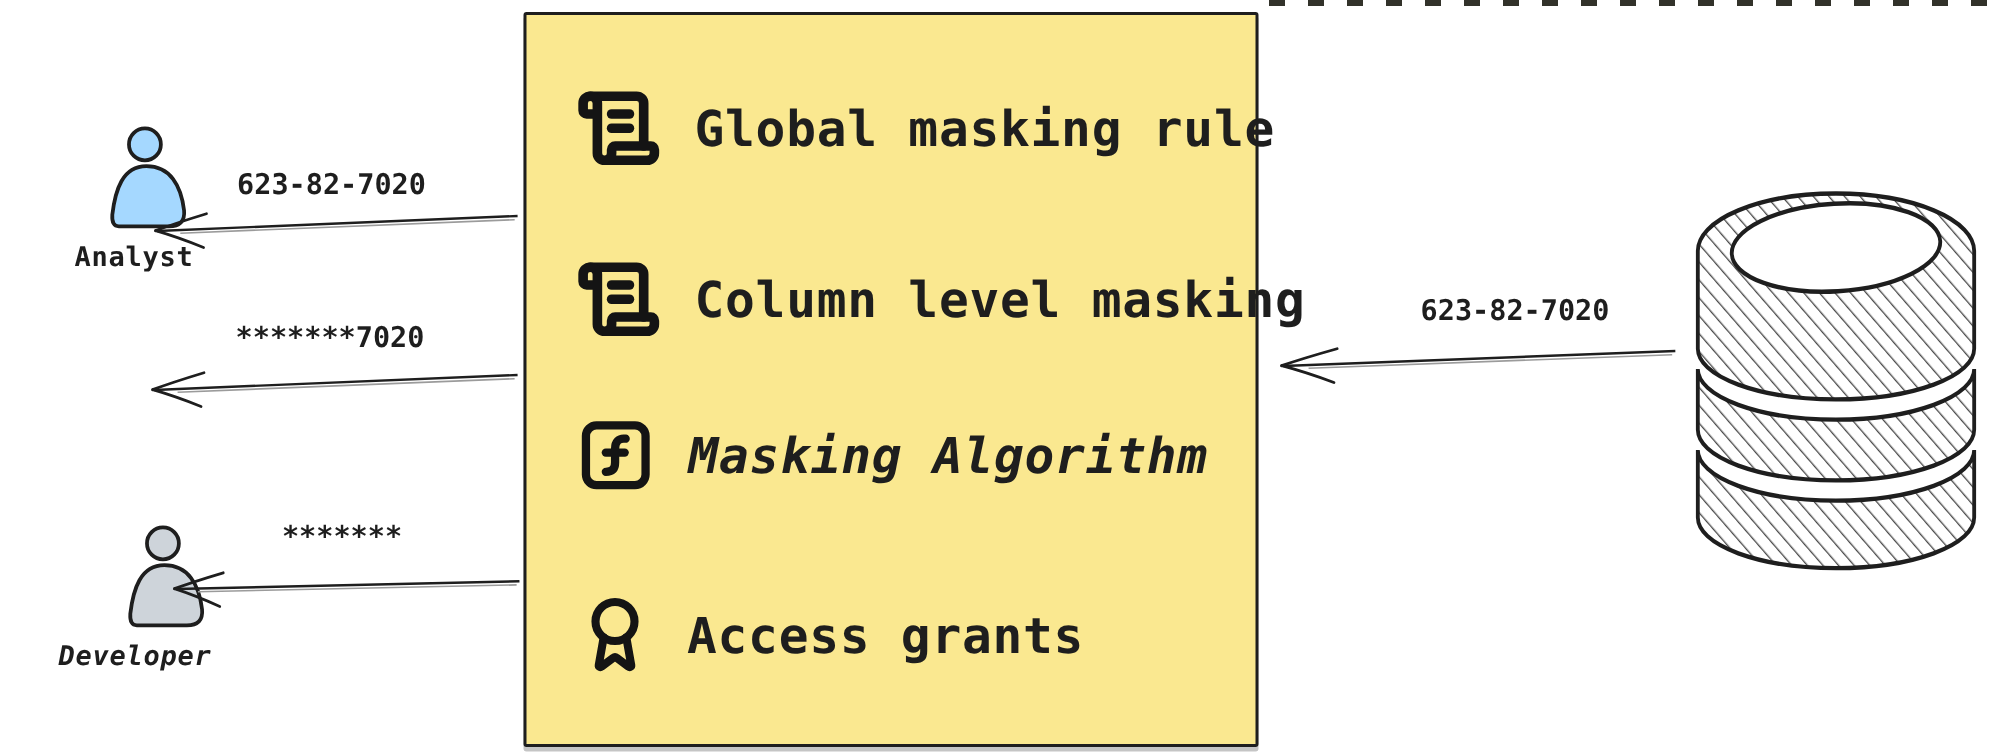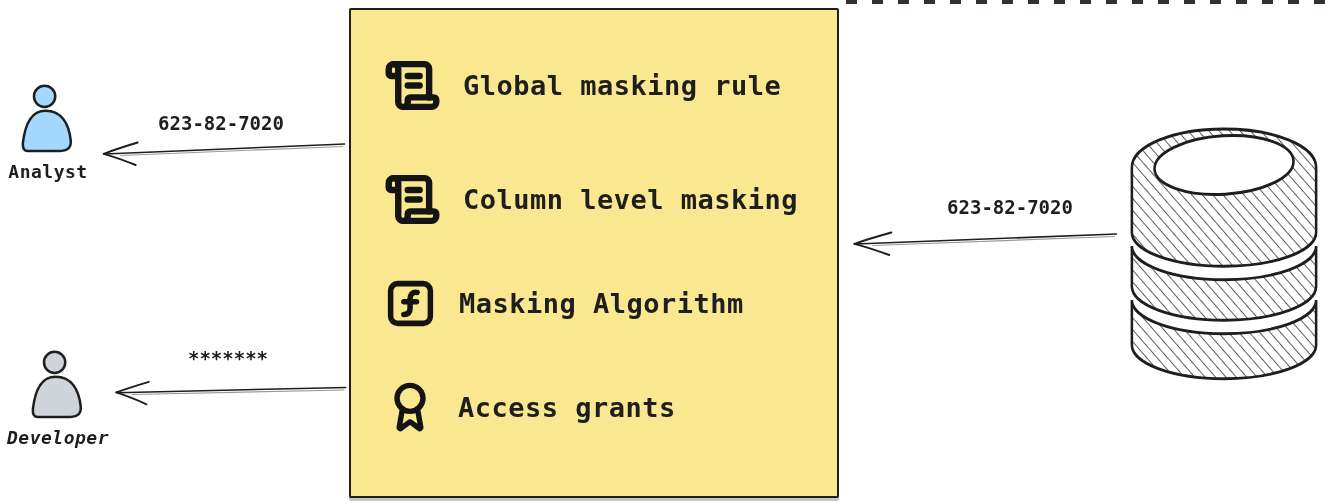--- a/index.html
+++ b/index.html
@@ -6,21 +6,21 @@
   .canvas{
     position:relative;width:1340px;height:504px;background:#ffffff;
     overflow:hidden;font-family:"DejaVu Sans Mono", monospace;color:#1e1e1e;
   }
   
   .dashed-top{
     position:absolute;left:846px;top:0;width:494px;height:4px;
     background:repeating-linear-gradient(90deg,#32322a 0 11px,transparent 11px 26px);
   }
   
-  .persona{position:absolute;display:flex;flex-direction:column;align-items:center;}
+  .persona{position:absolute;display:flex;flex-direction:column;align-items:flex-end;padding-left:33px;}
   .persona-analyst{left:0;top:84px;width:96px;}
   .persona-support{left:4px;top:222px;width:98px;}
   .persona-developer{left:8px;top:350px;width:100px;font-style:italic;}
   .persona svg{width:58px;height:70px;}
   .persona .fill-analyst{fill:#a5d8ff;}
   .persona .fill-support{fill:#ffe394;}
   .persona .fill-developer{fill:#ced4da;}
   .persona-name{margin-top:7px;font-size:18px;font-weight:700;letter-spacing:0.5px;}
   
   .flow{position:absolute;display:flex;flex-direction:column;}
@@ -39,27 +39,27 @@
   .arrow .hd{stroke:#1e1e1e;stroke-width:1.9;fill:none;stroke-linecap:round;}
   
   .masking-box{
     position:absolute;left:349px;top:8px;width:486px;height:486px;
     background:#fae890;border:2.5px solid #1e1e1e;border-radius:2px;
     box-shadow:0 3px 0 rgba(140,140,140,0.5);
   }
   .box-row{position:absolute;left:33px;right:12px;display:flex;align-items:center;gap:22px;}
   .box-row-1{top:44px;height:62px;}
   .box-row-2{top:158px;height:62px;}
-  .box-row-3{top:262px;height:62px;}
-  .box-row-4{top:364px;height:66px;}
+  .box-row-3{top:262px;height:62px;font-style:italic;}
+  .box-row-4{top:380px;height:66px;}
   .box-icon{flex:0 0 auto;stroke:#141414;fill:none;stroke-linecap:round;stroke-linejoin:round;}
   .icon-scroll{width:57px;height:57px;}
   .icon-fn{width:53px;height:53px;}
   .icon-award{width:52px;height:64px;}
-  .box-label{font-size:27px;font-weight:600;letter-spacing:0.5px;white-space:nowrap;}
+  .box-label{font-size:33px;font-weight:600;letter-spacing:0.5px;white-space:nowrap;}
   
   .database{position:absolute;left:1126px;top:120px;}
   .db-stroke{stroke:#1e1e1e;stroke-width:2.6;}
 </style>
 </head>
 <body>
 
 <div class="canvas">
 
   <div class="dashed-top"></div>
@@ -84,20 +84,29 @@
   <div class="flow flow-1">
     <div class="flow-value">623-82-7020</div>
     <svg class="arrow" viewBox="0 0 260 30" preserveAspectRatio="none">
       <path class="ln" d="M258 6 C 190 9, 110 12, 10 16"></path>
       <path class="ln2" d="M256 8.5 C 190 11, 115 14, 26 17.5"></path>
       <path class="hd" d="M44 4.5 Q 22 11 9 15.8"></path>
       <path class="hd" d="M42 27 Q 24 20 9 15.8"></path>
     </svg>
   </div>
 
+  <div class="flow flow-2">
+    <div class="flow-value">*******7020</div>
+    <svg class="arrow" viewBox="0 0 260 30" preserveAspectRatio="none">
+      <path class="ln" d="M258 6 C 190 9, 110 12, 10 16"></path>
+      <path class="ln2" d="M256 8.5 C 190 11, 115 14, 26 17.5"></path>
+      <path class="hd" d="M44 4.5 Q 22 11 9 15.8"></path>
+      <path class="hd" d="M42 27 Q 24 20 9 15.8"></path>
+    </svg>
+  </div>
 
   <div class="flow flow-3">
     <div class="flow-value">*******</div>
     <svg class="arrow" viewBox="0 0 260 30" preserveAspectRatio="none">
       <path class="ln" d="M258 6 C 190 9, 110 12, 10 16"></path>
       <path class="ln2" d="M256 8.5 C 190 11, 115 14, 26 17.5"></path>
       <path class="hd" d="M44 4.5 Q 22 11 9 15.8"></path>
       <path class="hd" d="M42 27 Q 24 20 9 15.8"></path>
     </svg>
   </div>

